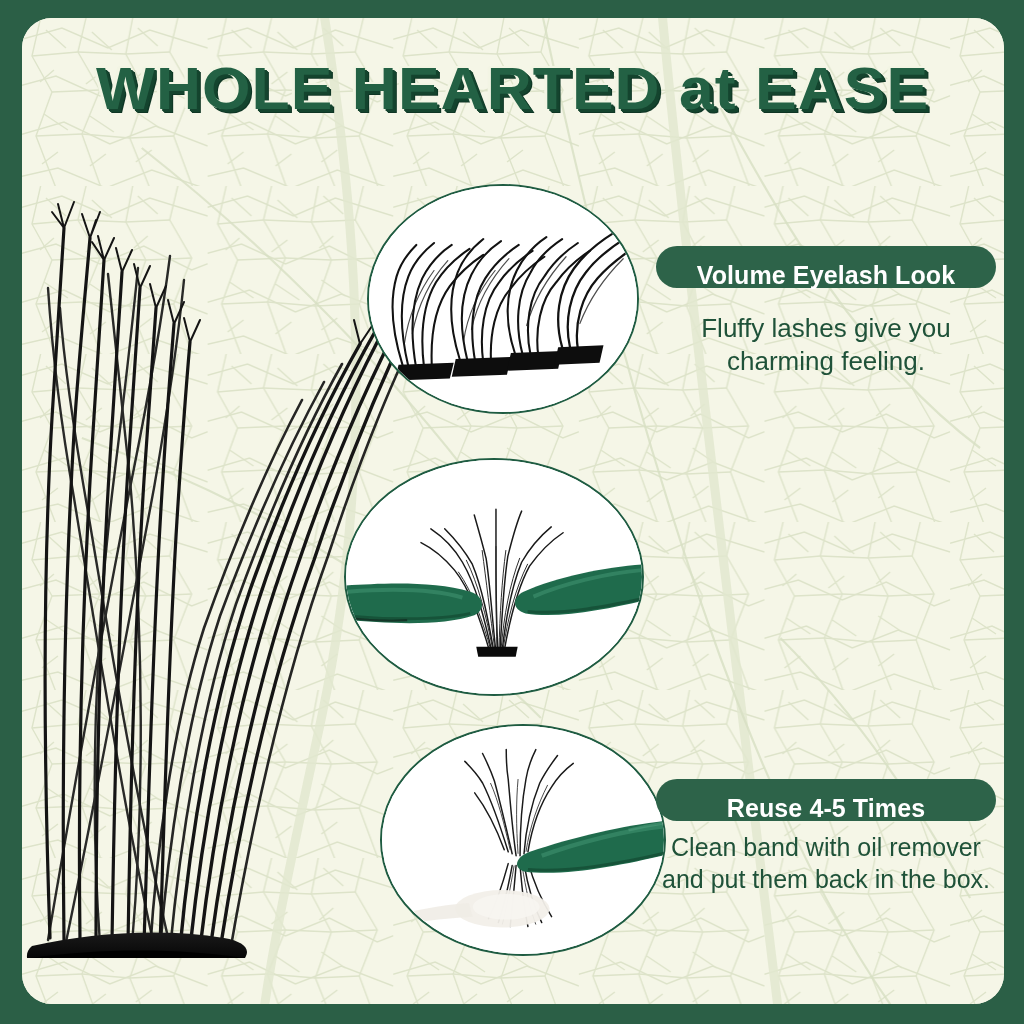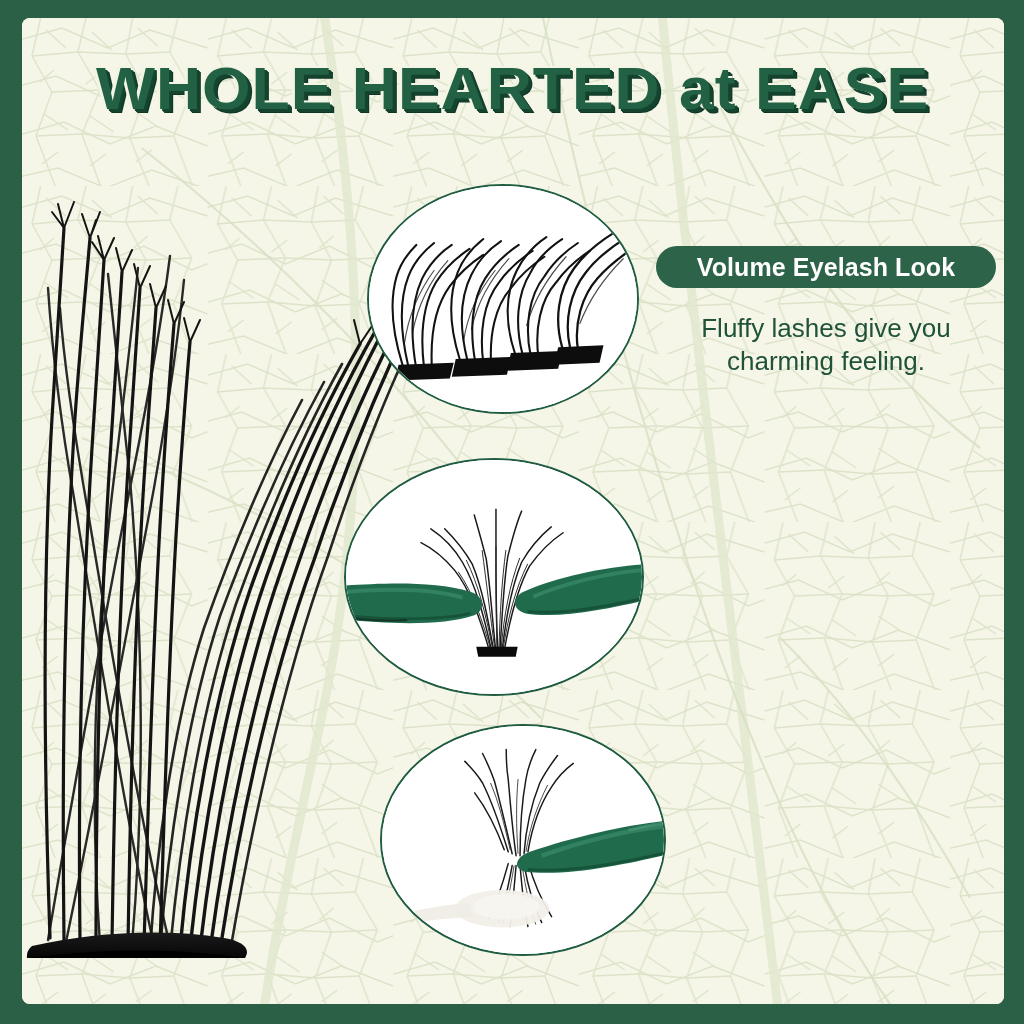--- a/index.html
+++ b/index.html
@@ -9,21 +9,21 @@
     font-family:"Liberation Sans", sans-serif;
   }
   .poster{
     position:relative;width:1024px;height:1024px;
     background:#2b5f46;
     box-sizing:border-box;
     padding:18px 20px 20px 22px;
   }
   .panel{
     position:relative;width:100%;height:100%;
-    border-radius:8px;
+    border-radius:30px;
     overflow:hidden;
     background:#f5f6e7;
   }
   
   .veins{position:absolute;inset:0;}
   .veins svg{width:100%;height:100%;display:block;}
 
   
   .title-wrap{
     position:absolute;left:0;right:0;top:36px;
@@ -78,21 +78,21 @@
     background:#2d6349;
     color:#ffffff;
     border-radius:999px;
     font-size:25px;
     font-weight:bold;
     line-height:42px;
     height:42px;
     letter-spacing:0.1px;
     white-space:nowrap;
     box-sizing:border-box;
-    padding:0 14px;
+    padding:8px 14px;
   }
   .desc{
     margin-top:24px;
     color:#1f5239;
     font-size:26px;
     line-height:33px;
     font-weight:normal;
   }
   #feature-3 .desc{font-size:25px;line-height:32px;margin-top:10px;}
 </style>
@@ -350,15 +350,19 @@
     </div>
 
     <div class="feature" id="feature-1">
       <span class="pill">Volume Eyelash Look</span>
       <div class="desc">Fluffy lashes give you charming feeling.</div>
     </div>
 
     <div class="feature" id="feature-2">
     </div>
 
+    <div class="feature" id="feature-3">
+      <span class="pill">Reuse 4-5 Times</span>
+      <div class="desc">Clean band with oil remover and put them back in the box.</div>
+    </div>
 
   </div>
 </div>
 
 </body></html>

